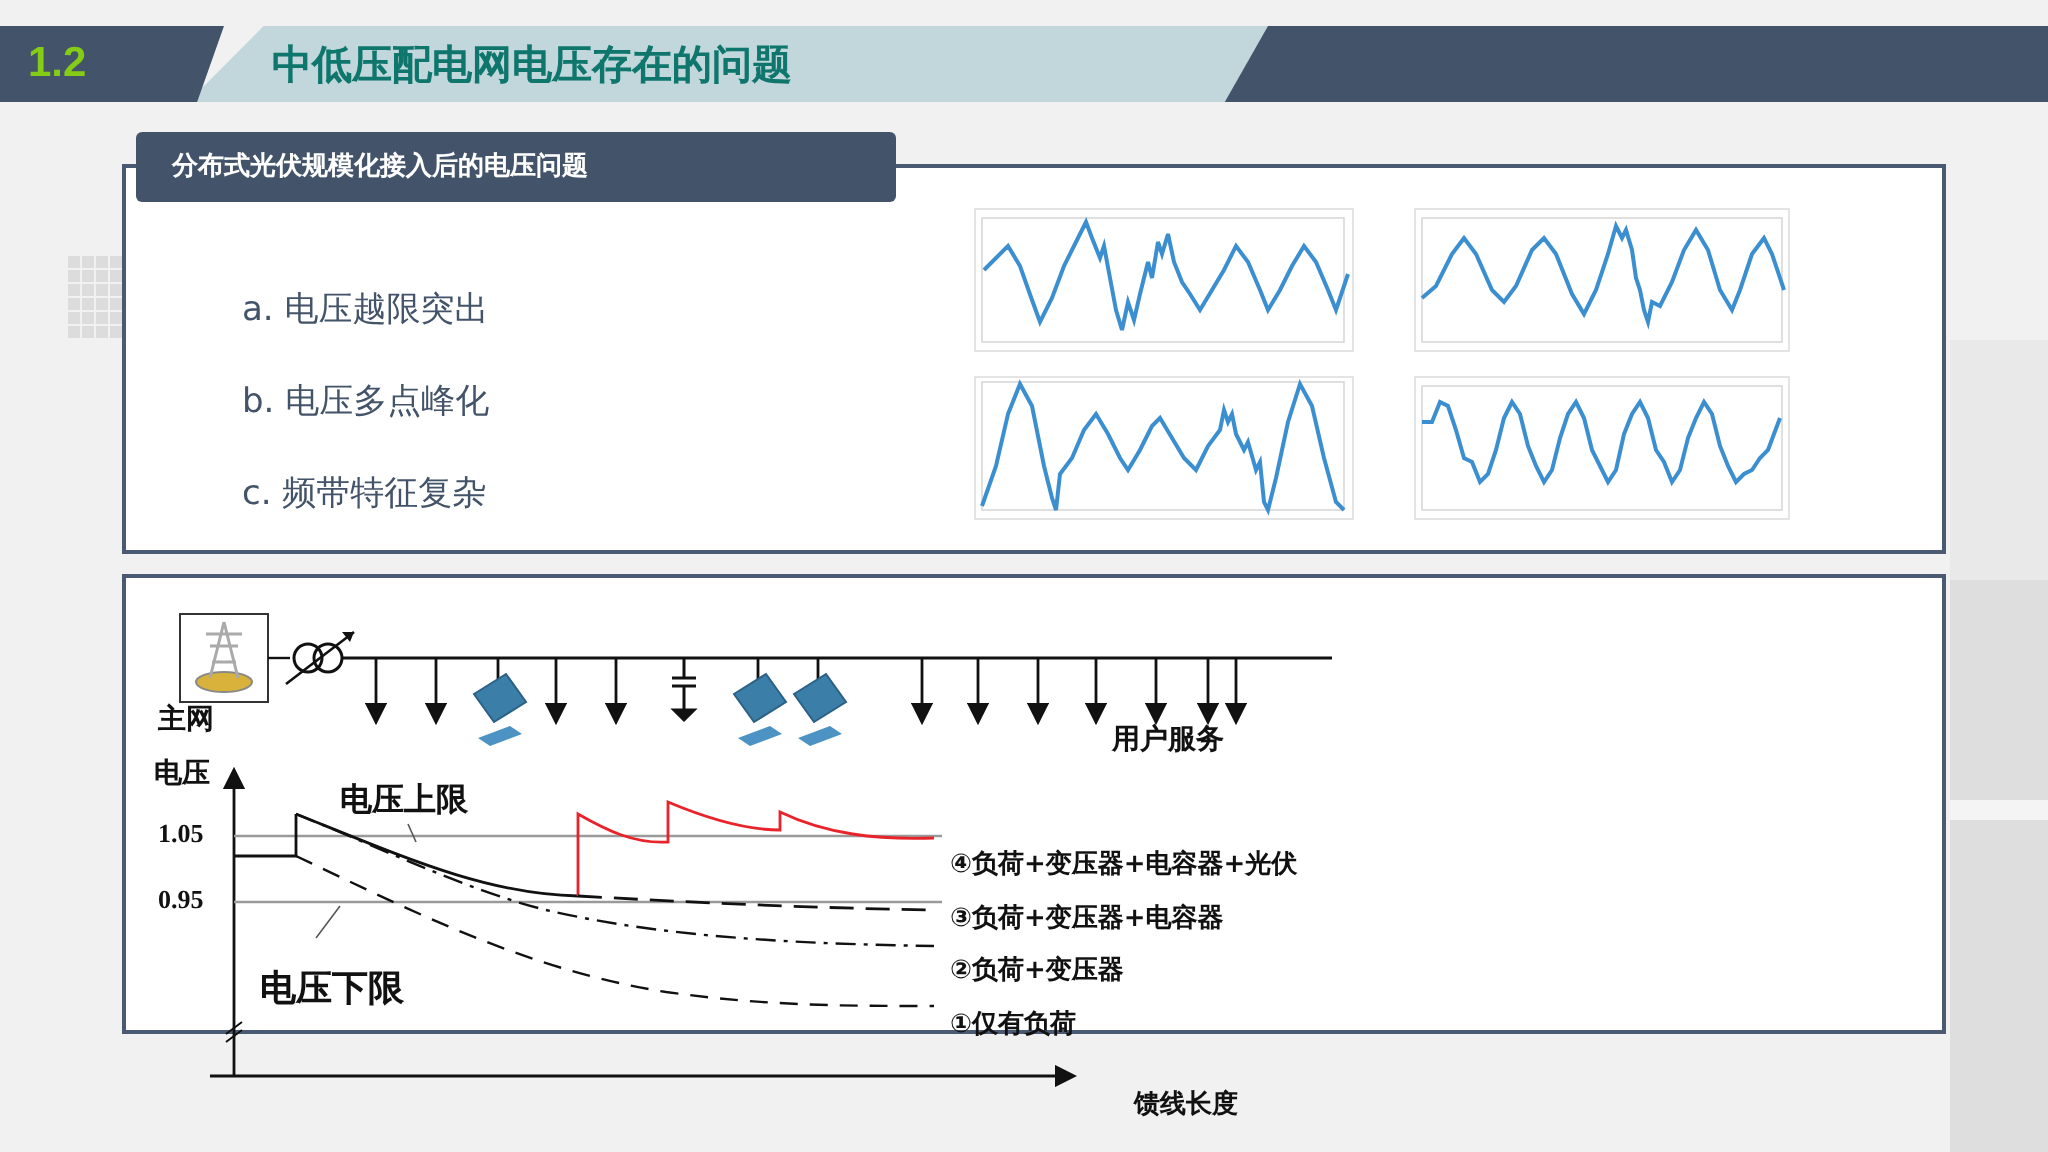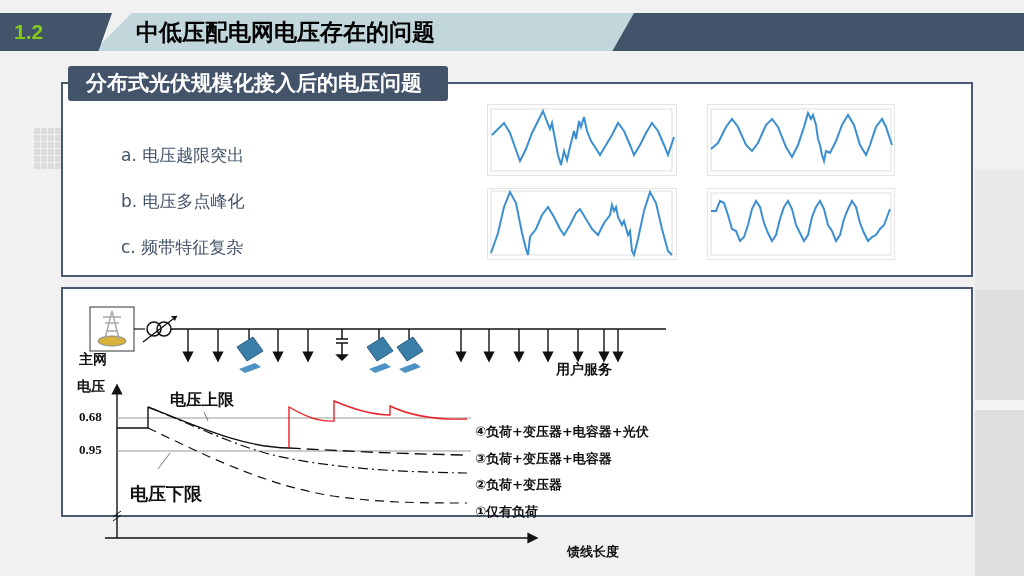--- a/index.html
+++ b/index.html
@@ -20,35 +20,35 @@
     position: absolute; left: 0; top: 0; height: 38px; width: 112px;
     background: #435369;
     clip-path: polygon(0 0, 100% 0, 88% 100%, 0 100%);
     color: #84cc16; font-family: "Liberation Sans", sans-serif; font-weight: bold; font-size: 21px;
     line-height: 38px; padding-left: 14px;
   }
   .hdr-title {
     position: absolute; left: 94px; top: 0; height: 38px; width: 540px;
     background: #c2d7dc;
     clip-path: polygon(7% 0, 100% 0, 96% 100%, 0 100%);
-    color: #000000; font-weight: bold; font-size: 23px; line-height: 38px;
+    color: #0f766e; font-weight: bold; font-size: 20px; line-height: 38px;
     padding-left: 42px;
   }
   .hdr-right {
     position: absolute; left: 608px; top: 0; height: 38px; width: 416px;
     background: #435369;
     clip-path: polygon(5% 0, 100% 0, 100% 100%, 0 100%);
   }
 
   
   .panel { position: absolute; background: #fff; border: 2px solid #4a5a72; }
   .panel1 { left: 61px; top: 82px; width: 912px; height: 195px; }
   .panel1-tag {
     position: absolute; left: 68px; top: 66px; height: 35px; width: 380px;
-    background: #435369; color: #fff; font-weight: bold; font-size: 21px;
+    background: #435369; color: #fff; font-weight: bold; font-size: 13px;
     line-height: 35px; padding-left: 18px; border-radius: 3px; z-index: 3;
   }
   .problem-list { position: absolute; left: 58px; top: 48px; }
   .problem-item {
     color: #435369; font-weight: normal; font-size: 17px; height: 46px; line-height: 46px;
   }
   .wave-box { position: absolute; background: #fff; border: 1px solid #e4e4e4; }
   .wave-box svg { display: block; }
 
   
@@ -221,21 +221,21 @@
 
       <path d="M85,139 C140,165 200,196 270,207 C320,214 360,214 404,214" fill="none" stroke="#111" stroke-width="1.2" stroke-dasharray="9,6"></path>
     </g>
   </svg>
 
   <div class="lbl" style="left:16px; top:62px; font-size:14px;">主网</div>
   <div class="lbl" style="left:493px; top:72px; font-size:14px;">用户服务</div>
   <div class="lbl" style="left:14px; top:89px; font-size:14px;">电压</div>
   <div class="lbl" style="left:107px; top:101px; font-size:16px;">电压上限</div>
   <div class="lbl" style="left:67px; top:193px; font-size:18px;">电压下限</div>
-  <div class="tick-lbl" style="left:16px; top:120px;">0.68</div>
+  <div class="tick-lbl" style="left:16px; top:120px;">1.05</div>
   <div class="tick-lbl" style="left:16px; top:153px;text-align:center;">0.95</div>
   <div class="lbl" style="left:412px; top:134px;text-align:right;">④负荷+变压器+电容器+光伏</div>
   <div class="lbl" style="left:412px; top:161px;">③负荷+变压器+电容器</div>
   <div class="lbl" style="left:412px; top:187px;">②负荷+变压器</div>
   <div class="lbl" style="left:412px; top:214px;">①仅有负荷</div>
   <div class="lbl" style="left:504px; top:254px;">馈线长度</div>
 
 </div>
 
 </body></html>

